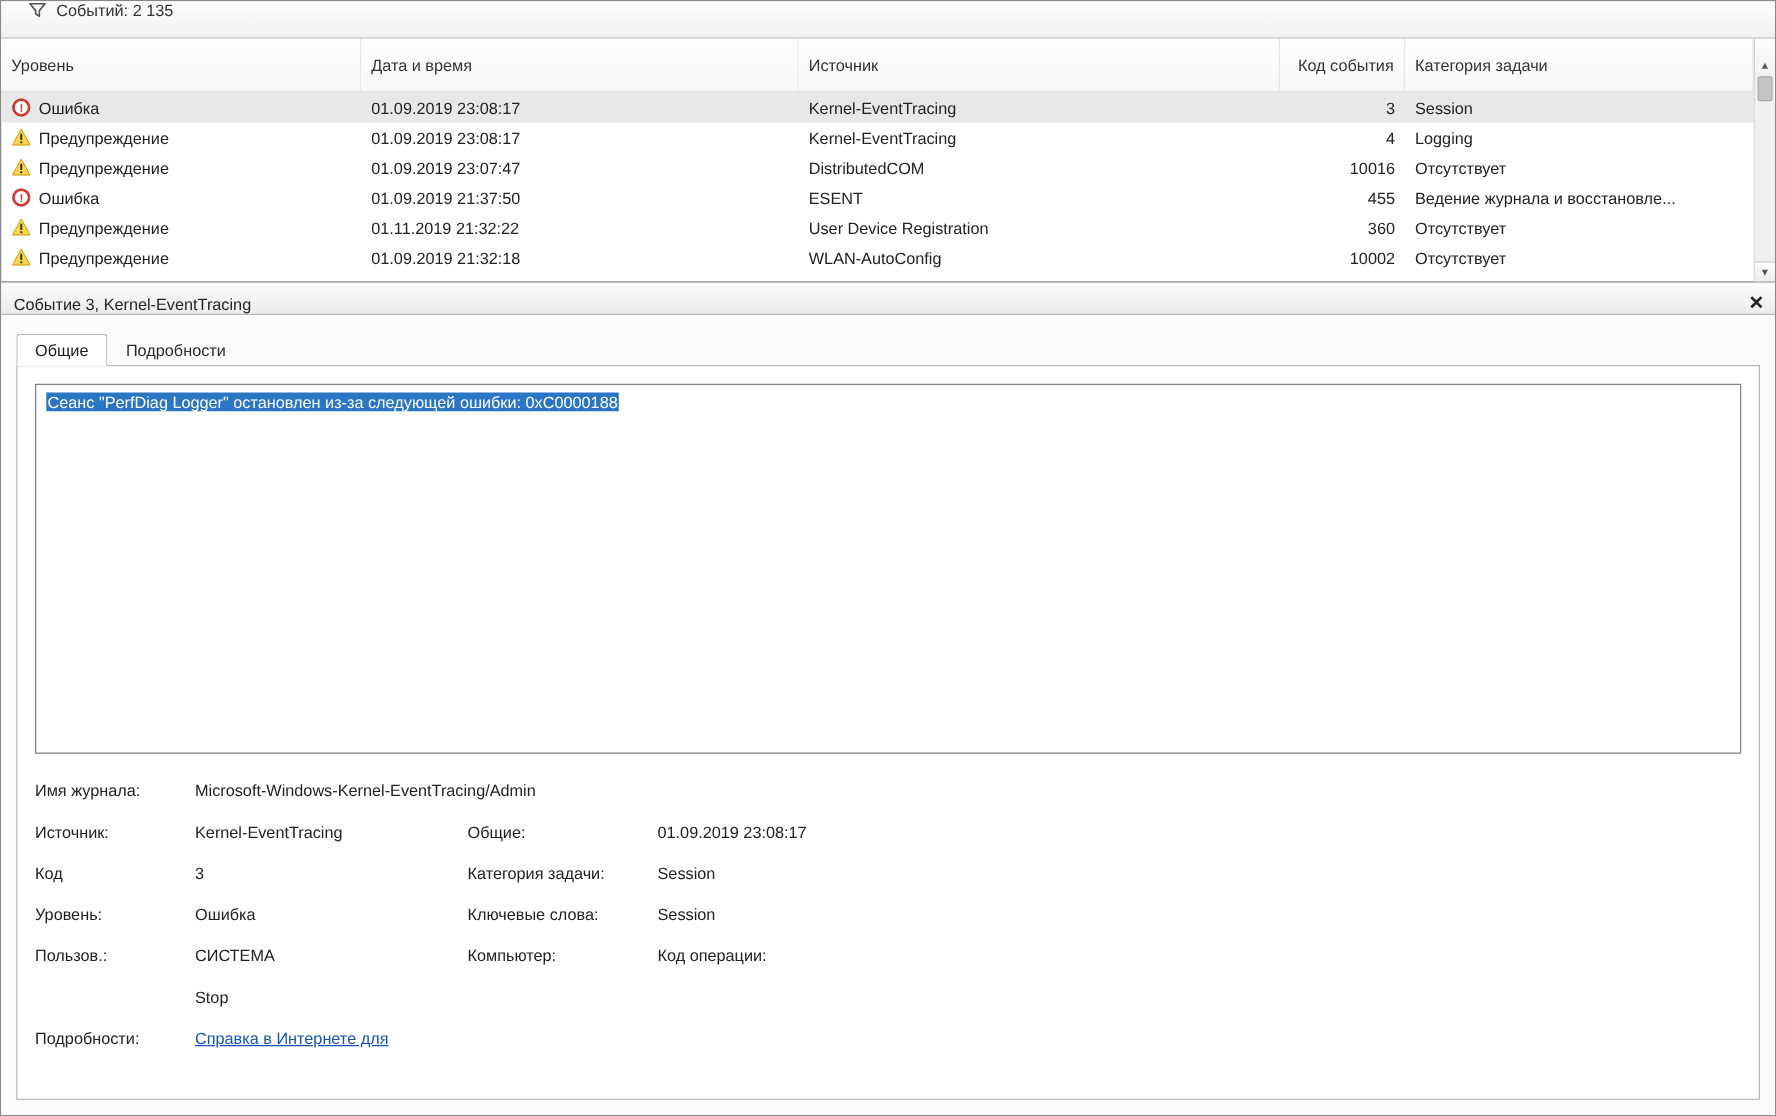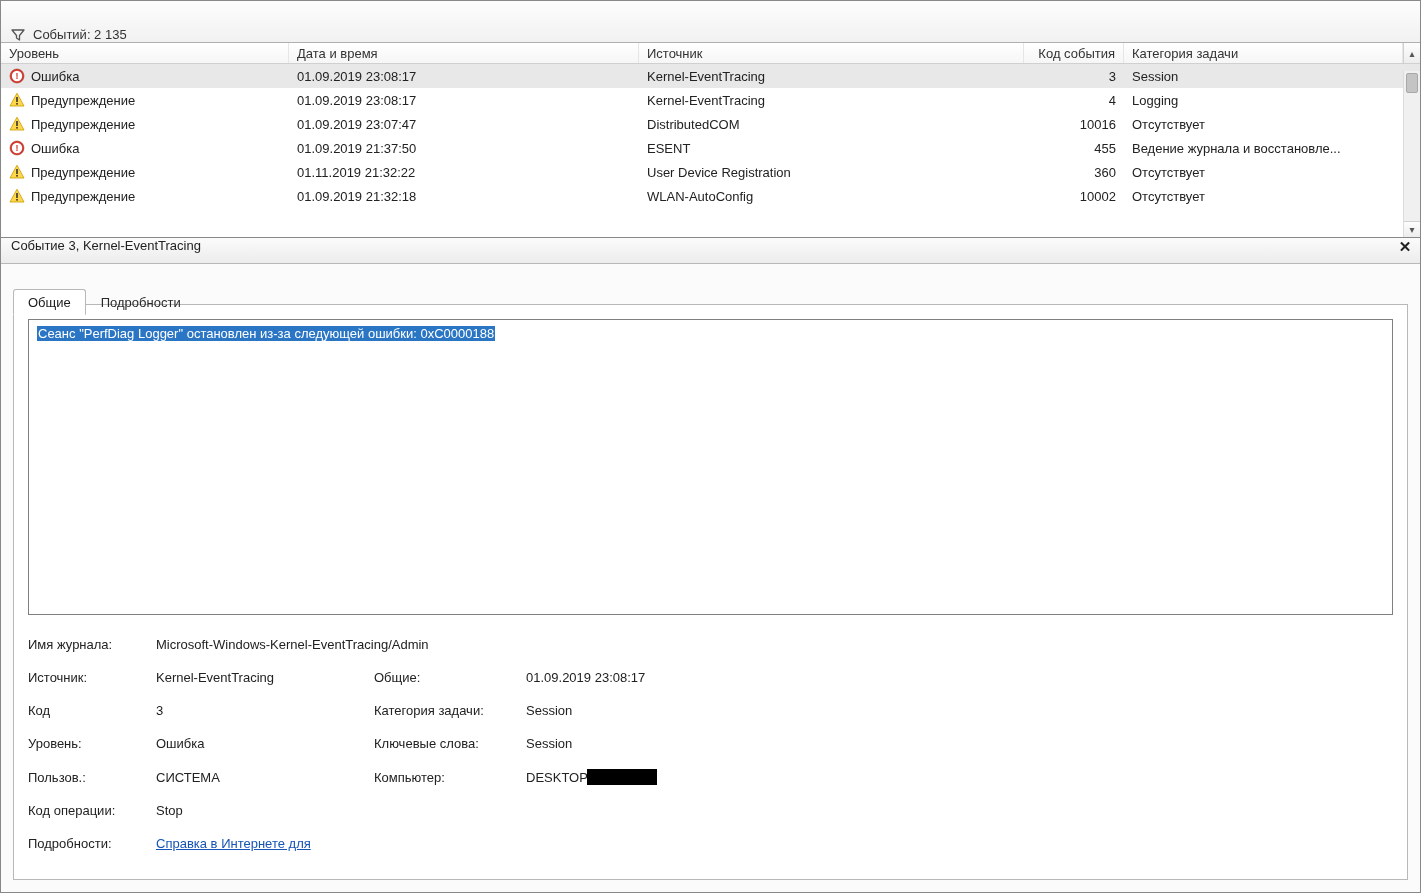--- a/index.html
+++ b/index.html
@@ -17,43 +17,43 @@
   .window {
     width: 100%;
     height: 100%;
     border: 1px solid #888;
     display: flex;
     flex-direction: column;
     background: #fff;
   }
   
   .filter-bar {
-    height: 42px;
+    height: 30px;
     background: linear-gradient(#fdfdfd,#f1f1f1);
     border-bottom: 1px solid #b0b0b0;
     display: flex;
-    align-items: flex-end;
-    padding: 0 10px;
+    align-items: flex-start;
+    padding: 0 22px;
     gap: 8px;
   }
   .filter-icon svg { display: block; }
   .filter-text { font-size: 13px; color: #333; }
   
   .grid-wrap {
     position: relative;
     display: flex;
     flex-direction: column;
     height: 195px; 
     border-bottom: 1px solid #888;
   }
   .grid-header {
     display: flex;
     background: #fff;
     border-bottom: 1px solid #d0d0d0;
-    height: 21px;
+    height: 43px;
     align-items: stretch;
   }
   .grid-header .hcell {
     display: flex;
     align-items: center;
     padding: 0 8px;
     color: #333;
     font-size: 13px;
     border-right: 1px solid #e6e6e6;
     background: linear-gradient(#ffffff,#f6f6f6);
@@ -118,21 +118,21 @@
     display:flex; align-items:center; justify-content:center;
     font-size:10px; color:#555; background:linear-gradient(#fdfdfd,#ededed);
     border-top:1px solid #d0d0d0;
   }
   
   .detail-header {
     height: 26px;
     background: linear-gradient(#fbfbfb,#ececec);
     border-bottom: 1px solid #b8b8b8;
     display: flex;
-    align-items: flex-start;
+    align-items: flex-end;
     justify-content: space-between;
     padding: 0 6px 0 10px;
     font-size: 13px;
     color: #222;
   }
   .close-x {
     width: 18px; height: 18px;
     display:flex; align-items:center; justify-content:center;
     font-weight: bold; font-size: 15px;
     cursor: pointer;
@@ -151,21 +151,21 @@
     align-items: flex-end;
     height: 28px;
     position: relative;
   }
   .tab {
     padding: 5px 14px 4px 14px;
     font-size: 13px;
     color: #1a1a1a;
     border: 1px solid transparent;
     position: relative;
-    top: 11px;
+    top: 1px;
     cursor: pointer;
   }
   .tab.active {
     background: #fff;
     border: 1px solid #b8b8b8;
     border-bottom: 1px solid #fff;
     border-radius: 3px 3px 0 0;
   }
   .tab.inactive {
     background: transparent;
@@ -389,24 +389,20 @@
         <div class="val">Session</div>
 
         <div class="lbl">Уровень:</div>
         <div class="val">Ошибка</div>
         <div class="lbl">Ключевые слова:</div>
         <div class="val">Session</div>
 
         <div class="lbl">Пользов.:</div>
         <div class="val">СИСТЕМА</div>
         <div class="lbl">Компьютер:</div>
-        <div class="val computer-val">
-          <span>DESKTOP</span>
-            <span class="blackbox"></span>
-        </div>
 
         <div class="lbl">Код операции:</div>
         <div class="val full">Stop</div>
 
         <div class="lbl">Подробности:</div>
         <div class="val full">
           <span class="help-link">Справка в Интернете для </span>
         </div>
       </div>
     </div>

